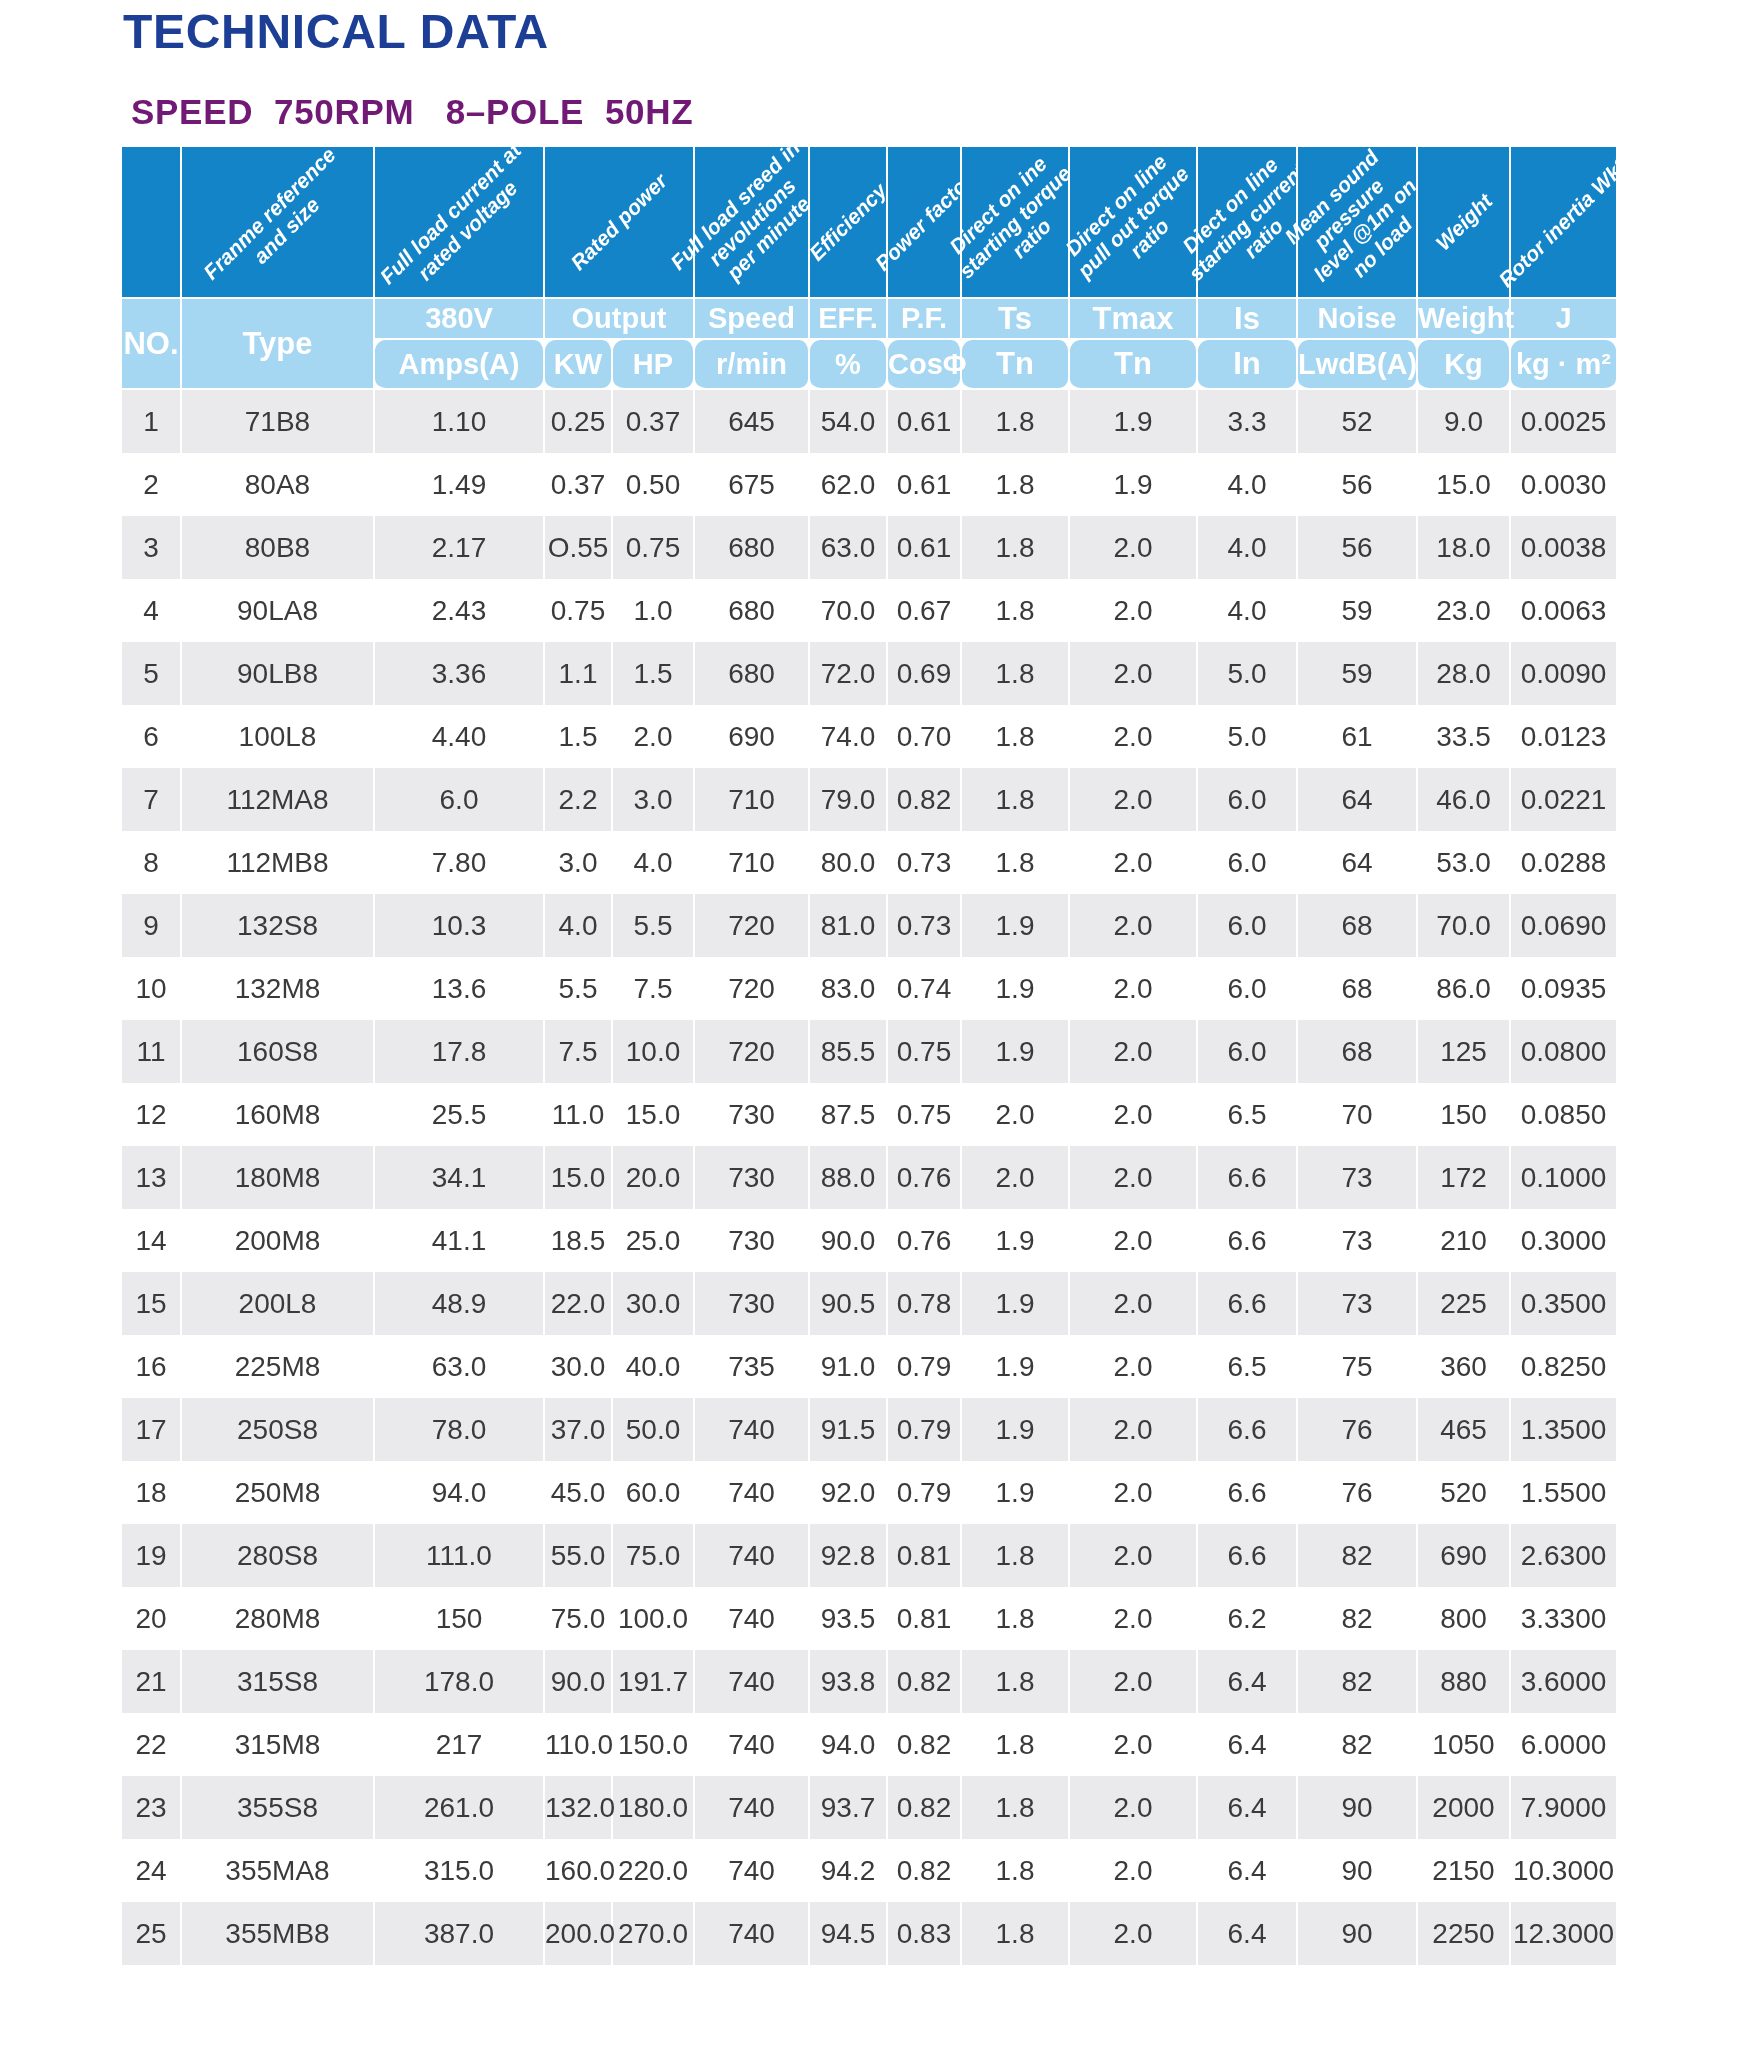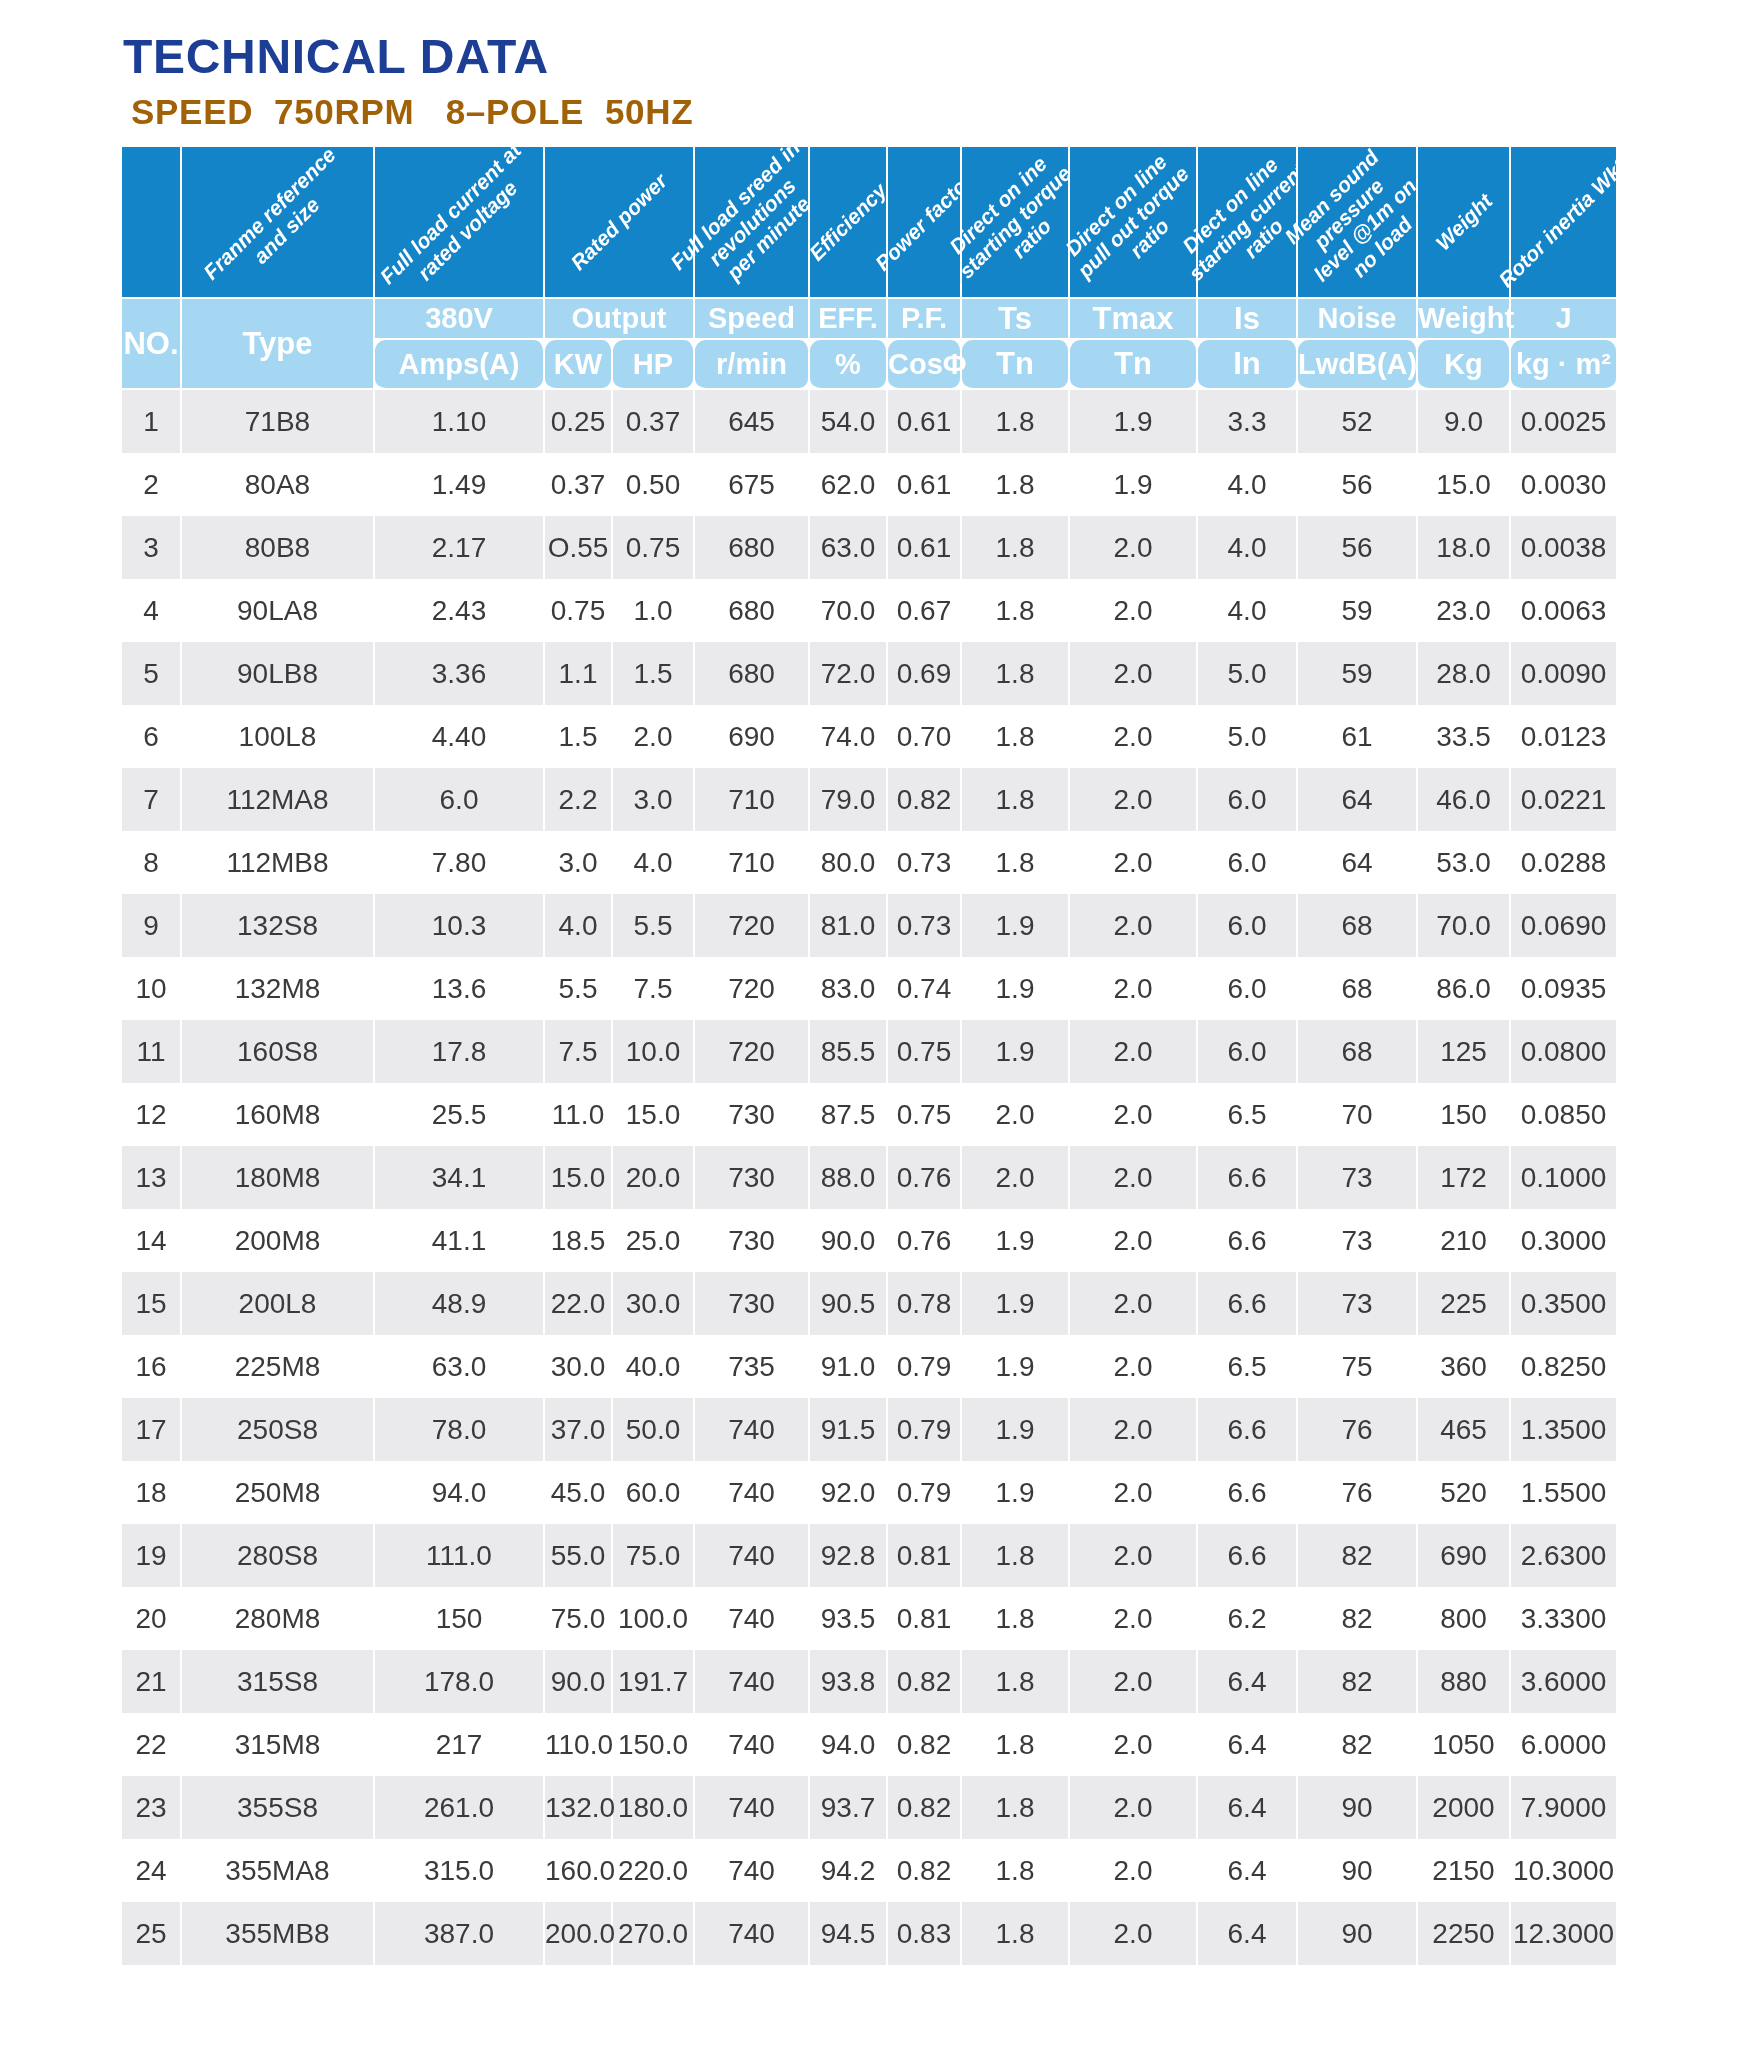--- a/index.html
+++ b/index.html
@@ -1,26 +1,26 @@
 <!DOCTYPE html>
 <html style="font-size:11.2px"><head>
 <meta charset="utf-8">
 <style>
   html, body { margin:0; padding:0; background:#ffffff; }
   .page {
     position:relative; width:1757px; height:2066px; background:#ffffff;
     font-family:"Liberation Sans", sans-serif; overflow:hidden;
   }
   .title {
-    position:absolute; left:123px; top:29px; margin:0;
+    position:absolute; left:123px; top:4px; margin:0;
     font-size:48px; font-weight:bold; letter-spacing:0.7px; color:#1c3e94;
   }
   .subtitle {
     position:absolute; left:131px; top:92px; margin:0;
-    font-size:35px; font-weight:bold; letter-spacing:0.7px; color:#a16207;
+    font-size:35px; font-weight:bold; letter-spacing:0.7px; color:#701a75;
     white-space:pre;
   }
   table.tech {
     position:absolute; left:122px; top:147px; width:1493px;
     border-collapse:separate; border-spacing:0; table-layout:fixed;
   }
   th, td { box-sizing:border-box; padding:0; text-align:center; vertical-align:middle; }
 
   tr.rot-row { height:152px; }
   .rot-cell {

